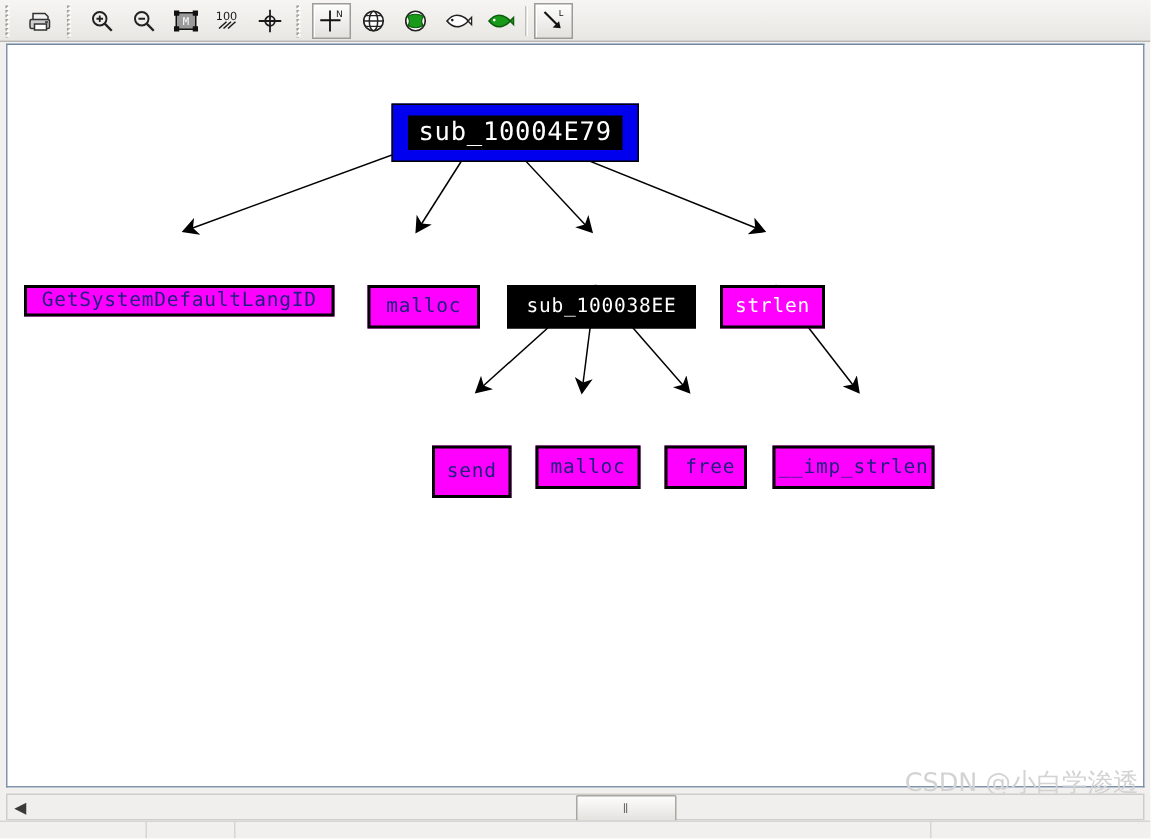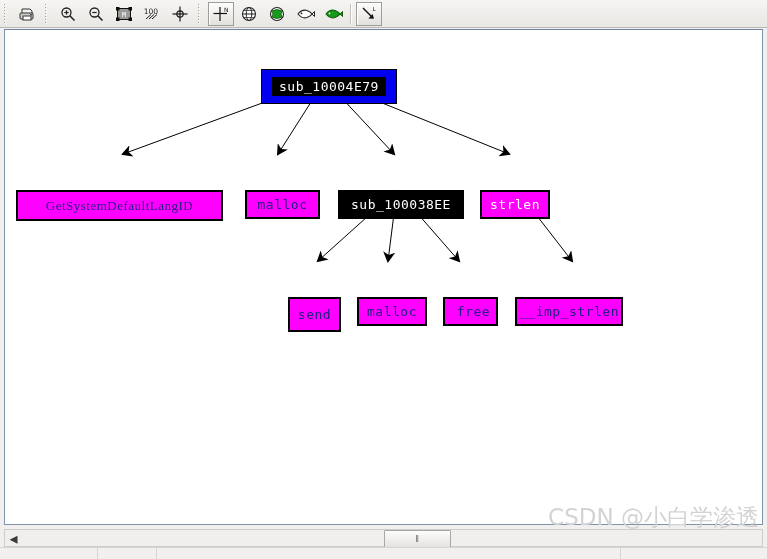--- a/index.html
+++ b/index.html
@@ -99,21 +99,21 @@
   
   .node.root {
     background: #0000ee;
     border: 1px solid #000000;
     padding: 7px 10px;
   }
   .node.root .plate {
     background: #000000;
     color: #ffffff;
     padding: 3px 7px;
-    font-size: 13px;
+    font-size: 17px;
   }
   
   .node.call {
     background: #ff00ff;
     border: 2px solid #000000;
     color: #202080;
     padding: 4px 6px;
   }
   
   .node.call.light {
@@ -174,21 +174,21 @@
   .statusbar .cell {
     border-right: 1px solid #d7d5d1;
     height: 100%;
   }
 
   .watermark {
     position: absolute;
     right: 8px;
     bottom: 26px;
     font-family: "DejaVu Sans", sans-serif;
-    font-size: 23px;
+    font-size: 17px;
     color: #d3d3d3;
     white-space: nowrap;
     pointer-events: none;
     margin-top: 16px;
   }
 </style>
 </head>
 <body>
 
 <div id="app">
@@ -315,21 +315,21 @@
         <path d="M392,160 L454,231"></path>
 
         <path d="M512,160 L567,231"></path>
       </g>
     </svg>
 
     <div class="node root" style="left:256px; top:39px;">
       <span class="plate">sub_10004E79</span>
     </div>
 
-    <div class="node call" style="left:11px; top:160px; width:207px; height:31px;font-family:Liberation Serif, serif;">GetSystemDefaultLangID</div>
+    <div class="node call" style="left:11px; top:160px; width:207px; height:21px;">GetSystemDefaultLangID</div>
 
     <div class="node call" style="left:240px; top:160px; width:75px; height:29px;">malloc</div>
 
     <div class="node sub" style="left:333px; top:160px; width:126px; height:29px;">sub_100038EE</div>
 
     <div class="node call light" style="left:475px; top:160px; width:70px; height:29px;">strlen</div>
 
     <div class="node call" style="left:283px; top:267px; width:53px; height:35px;">send</div>
 
     <div class="node call" style="left:352px; top:267px; width:70px; height:29px;">malloc</div>

